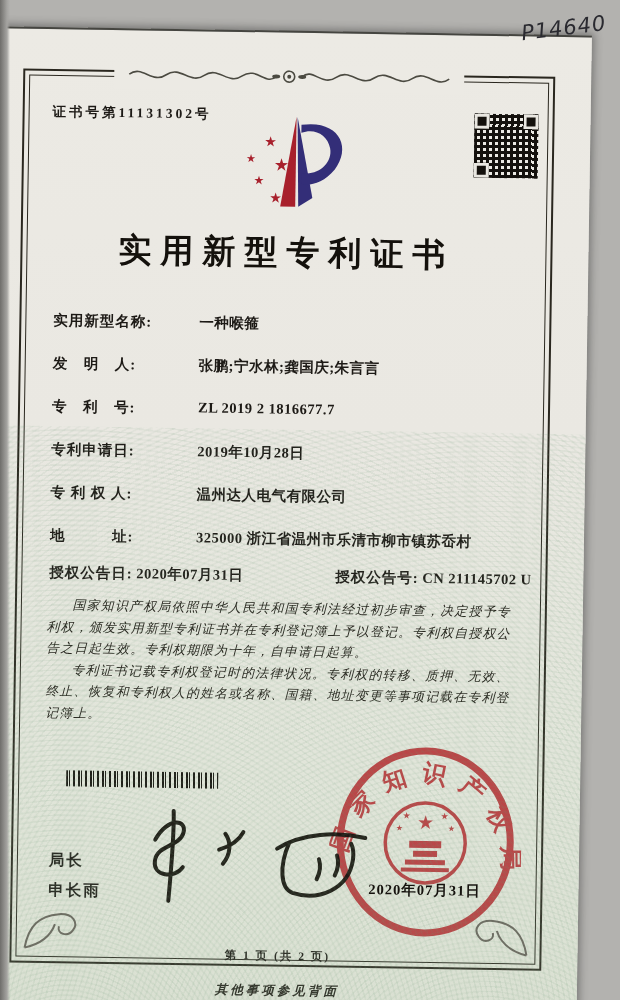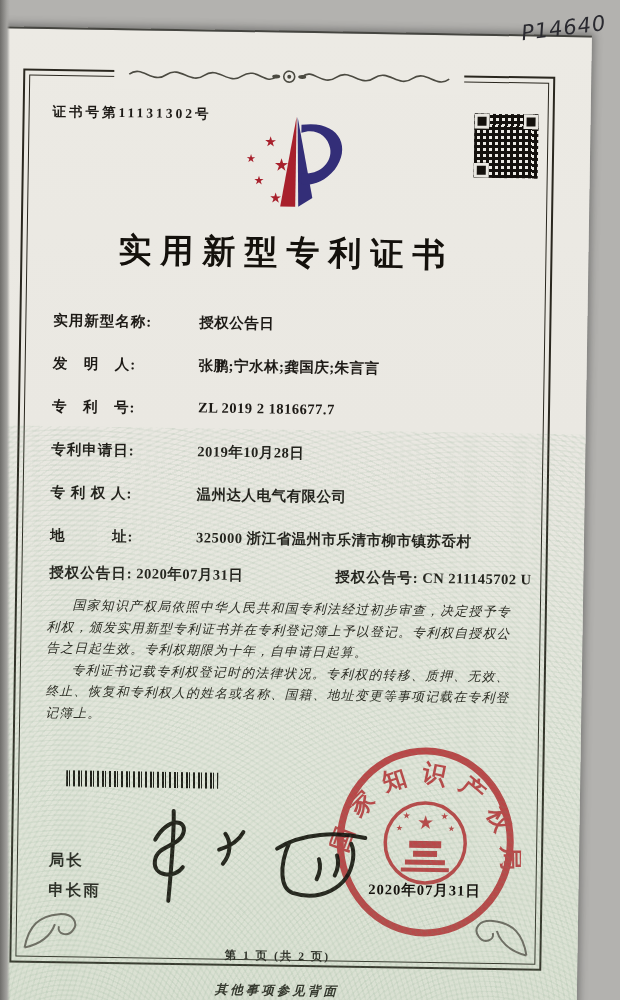--- a/index.html
+++ b/index.html
@@ -118,21 +118,21 @@
       <div class="finder f1"></div>
       <div class="finder f2"></div>
       <div class="finder f3"></div>
     </div>
 
     <div class="title">实用新型专利证书</div>
 
     <div class="fields">
       <div class="frow">
         <span class="flabel">实用新型名称:</span>
-        <span class="fvalue">授权公告日</span>
+        <span class="fvalue">一种喉箍</span>
       </div>
       <div class="frow">
         <span class="flabel">发　明　人:</span>
         <span class="fvalue">张鹏;宁水林;龚国庆;朱言言</span>
       </div>
       <div class="frow">
         <span class="flabel">专　利　号:</span>
         <span class="fvalue">ZL 2019 2 1816677.7</span>
       </div>
       <div class="frow">

